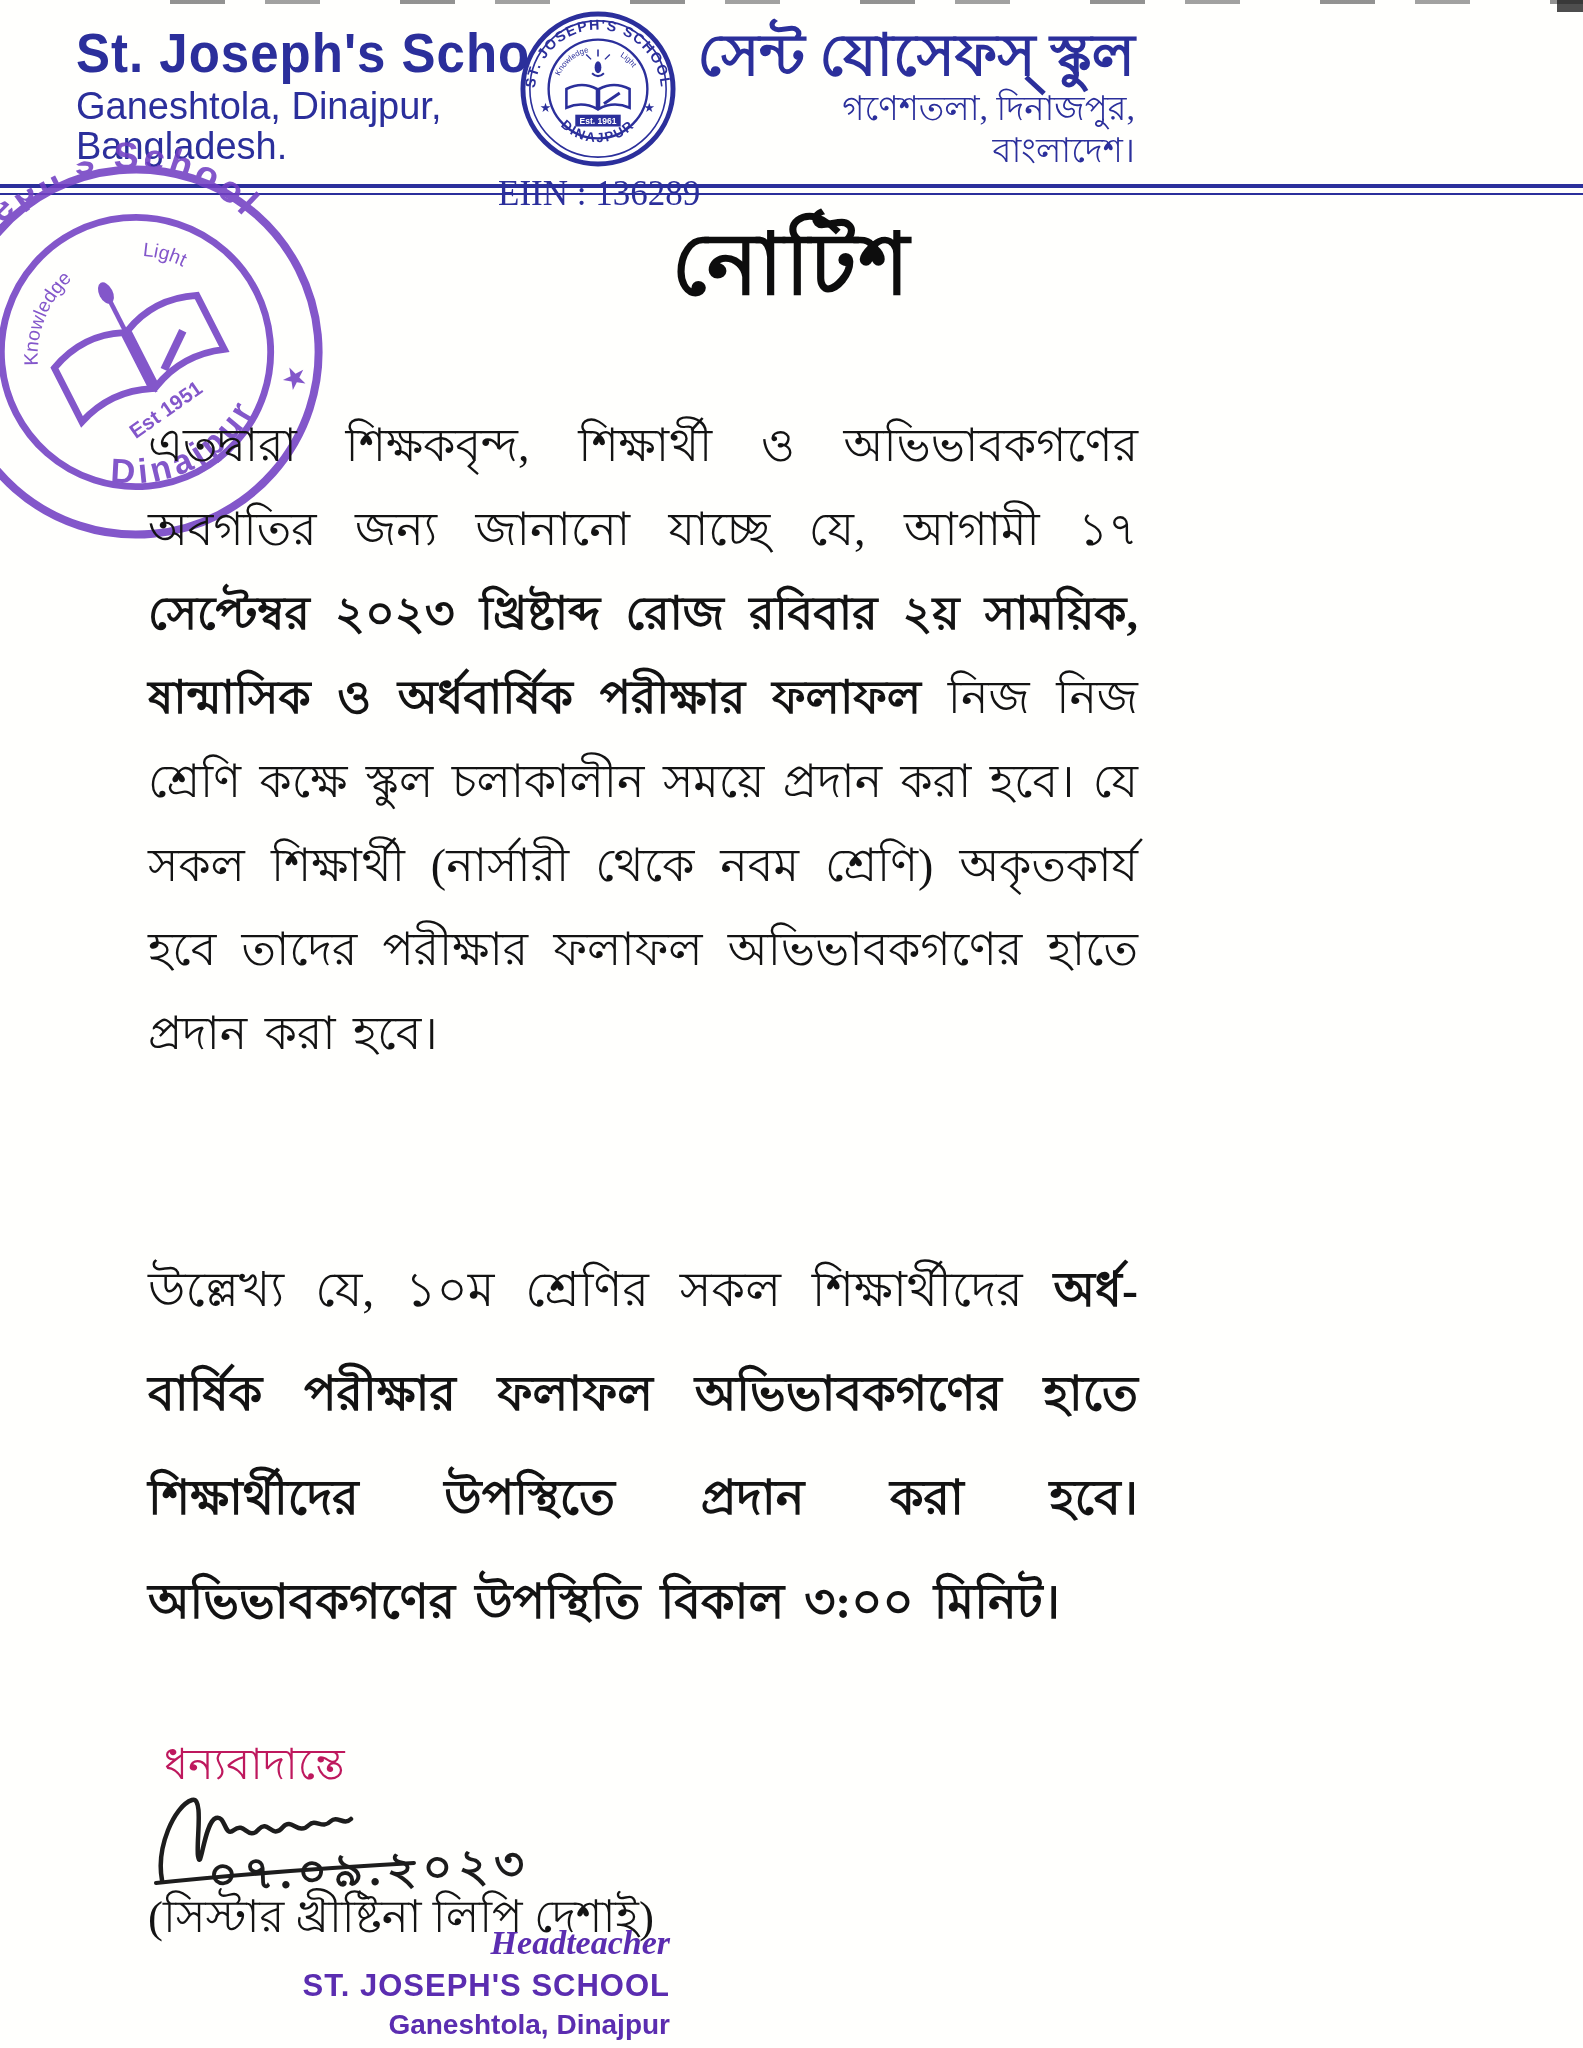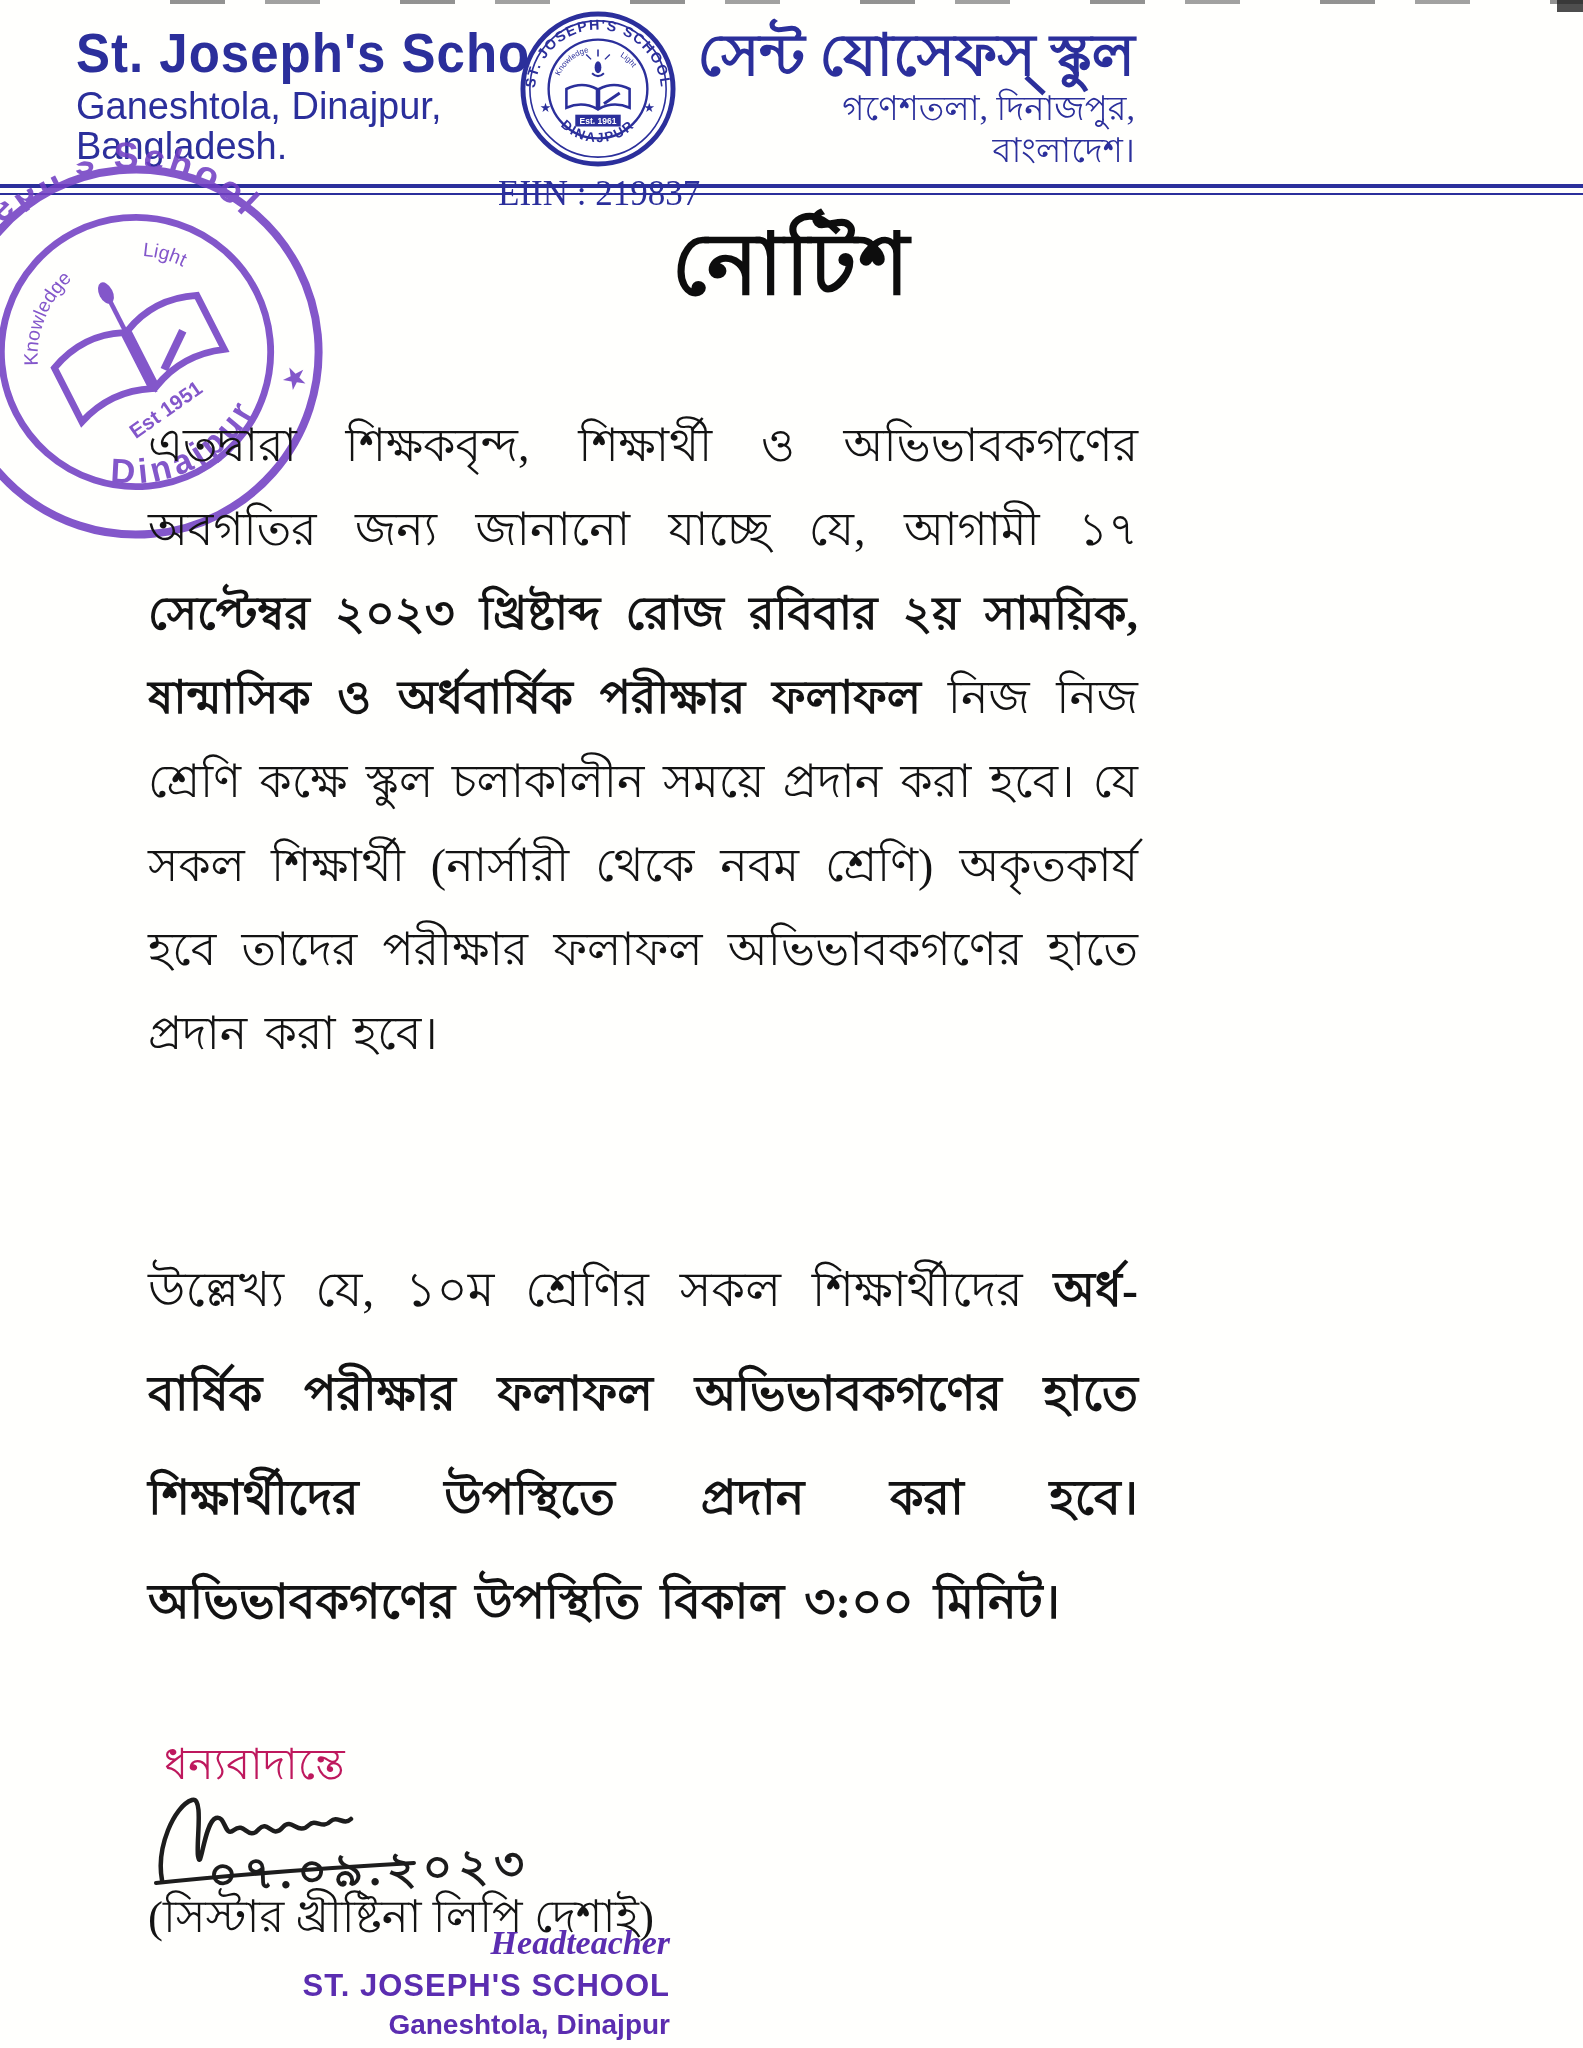--- a/index.html
+++ b/index.html
@@ -117,21 +117,21 @@
 
       <g>
         <path d="M 48 80 Q 64 72 79 80 L 79 100 Q 64 92 48 99 Z" fill="#ffffff" stroke="#2b2f9b" stroke-width="2.6"></path>
         <path d="M 112 80 Q 96 72 81 80 L 81 100 Q 96 92 112 99 Z" fill="#ffffff" stroke="#2b2f9b" stroke-width="2.6"></path>
         <line x1="80" y1="79" x2="80" y2="100" stroke="#2b2f9b" stroke-width="1.6"></line>
         <line x1="86" y1="95" x2="102" y2="84" stroke="#2b2f9b" stroke-width="3"></line>
       </g>
       <rect x="57" y="106" width="46" height="12" fill="#2b2f9b"></rect>
       <text x="80" y="115.5" font-family="Liberation Sans, sans-serif" font-size="8.6" font-weight="bold" fill="#ffffff" text-anchor="middle">Est. 1961</text>
     </svg>
-    <div class="hdr-eiin">EIIN : 219837</div>
+    <div class="hdr-eiin">EIIN : 136289</div>
   </div>
 
   <div class="hdr-right">
     <div class="hdr-school-bn">সেন্ট যোসেফস্ স্কুল</div>
     <div class="hdr-addr-bn">
       <div>গণেশতলা, দিনাজপুর,</div>
       <div>বাংলাদেশ।</div>
     </div>
   </div>
 

